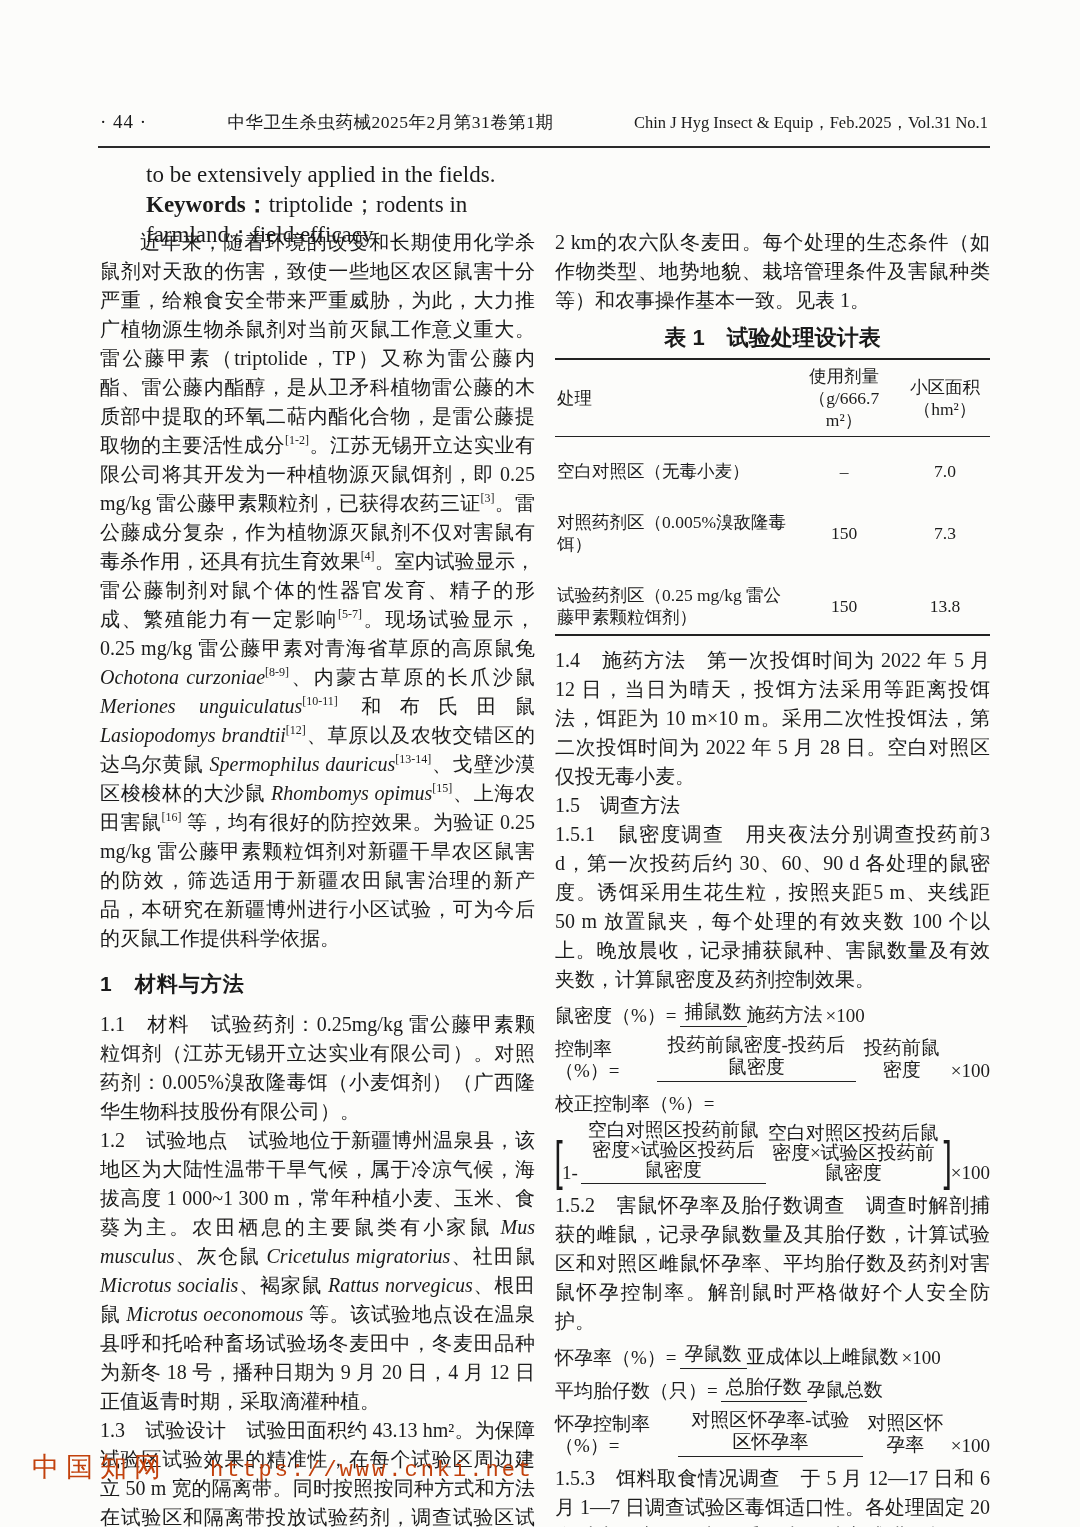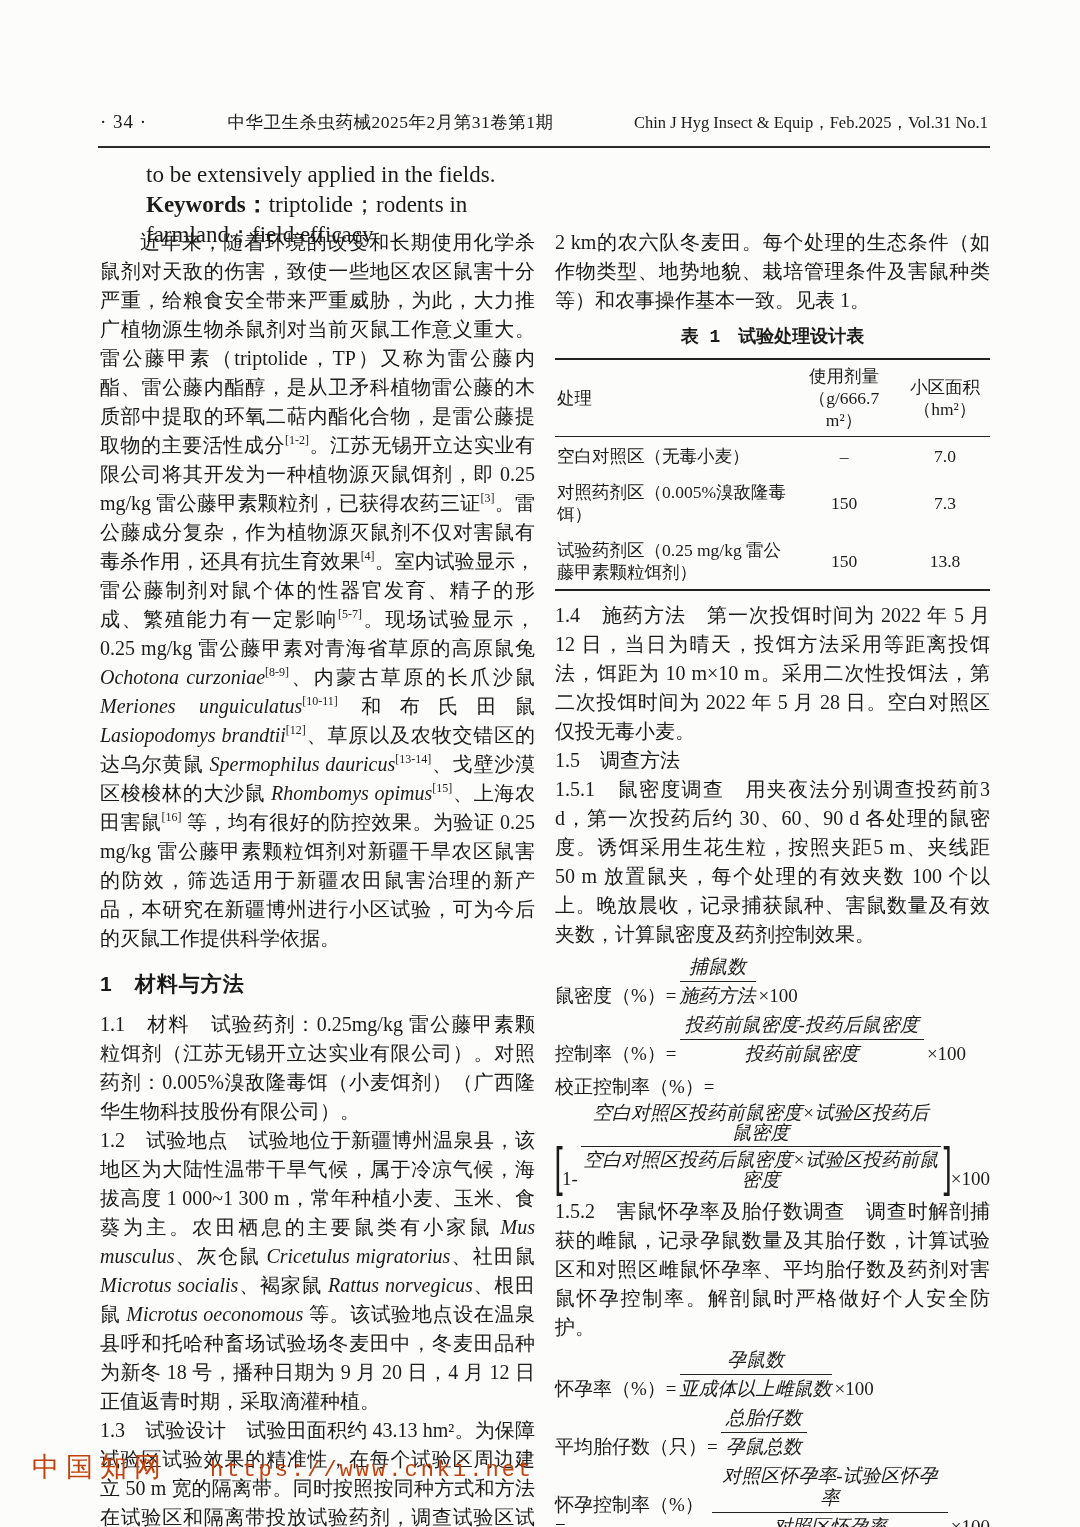--- a/index.html
+++ b/index.html
@@ -38,40 +38,40 @@
   sup{font-size:12px;line-height:0;}
   .it{font-style:italic;}
   .h1{
     font-family:"Liberation Sans","DejaVu Sans",sans-serif;
     font-weight:bold;font-size:21px;margin:16px 0 12px 0;text-align:left;
     letter-spacing:1px;
   }
   .h2line{margin:0;}
   
   .tcap{
-    font-family:Liberation Mono, monospace;
-    font-weight:bold;font-size:18px;text-align:center;margin:8px 0 6px 0;
+    font-family:Liberation Sans, sans-serif;
+    font-weight:bold;font-size:22px;text-align:center;margin:8px 0 6px 0;
   }
   table.t1{
     width:100%;border-collapse:collapse;font-size:17.5px;line-height:22px;
     border-top:2px solid #222;border-bottom:2px solid #222;text-align:left;
   }
   table.t1 th{
     font-weight:normal;border-bottom:1.2px solid #222;padding:5px 2px;vertical-align:middle;
   }
   table.t1 th.c, table.t1 td.c{text-align:center;}
-  table.t1 td{padding:8px 2px 6px 2px;}
+  table.t1 td{padding:23px 2px 6px 2px;}
   table.t1 .w-dose{width:108px;}
   table.t1 .w-area{width:86px;}
   
   .formula{
     display:flex;align-items:flex-end;font-size:19px;line-height:22px;
     margin:7px 0;text-align:left;
   }
-  .frac{display:inline-flex;flex-direction:column;text-align:center;margin:0 3px;font-style:italic;}
+  .frac{display:inline-flex;flex-direction:row;text-align:center;margin:0 3px;}
   .frac .num{border-bottom:1.4px solid #222;padding:0 5px 3px 5px;}
   .frac .den{padding-top:3px;}
   .f-small{font-size:19px;line-height:20px;}
   .lhsline{margin:6px 0 2px 0;font-size:19px;}
   .brk{
     font-family:"Liberation Sans","DejaVu Sans",sans-serif;
     font-size:54px;font-weight:300;line-height:.85;
     transform:scaleX(.55);display:inline-block;margin:0 -4px;
   }
   
@@ -84,21 +84,21 @@
     font-family:"Liberation Mono","DejaVu Sans Mono",monospace;
     font-size:22px;letter-spacing:3px;
   }
 </style>
 </head>
 <body>
 
 <div class="page">
 
   <div class="pghead">
-    <span class="pgno">· 34 ·</span>
+    <span class="pgno">· 44 ·</span>
     <span class="jcn">中华卫生杀虫药械2025年2月第31卷第1期</span>
     <span class="jen">Chin J Hyg Insect &amp; Equip，Feb.2025，Vol.31 No.1</span>
   </div>
   <div class="headrule"></div>
 
   <div class="engblock">
     <div>to be extensively applied in the fields.</div>
     <div>
       <span class="kw-label">Keywords：</span><span>triptolide；rodents in farmland；field efficacy</span>
     </div>

